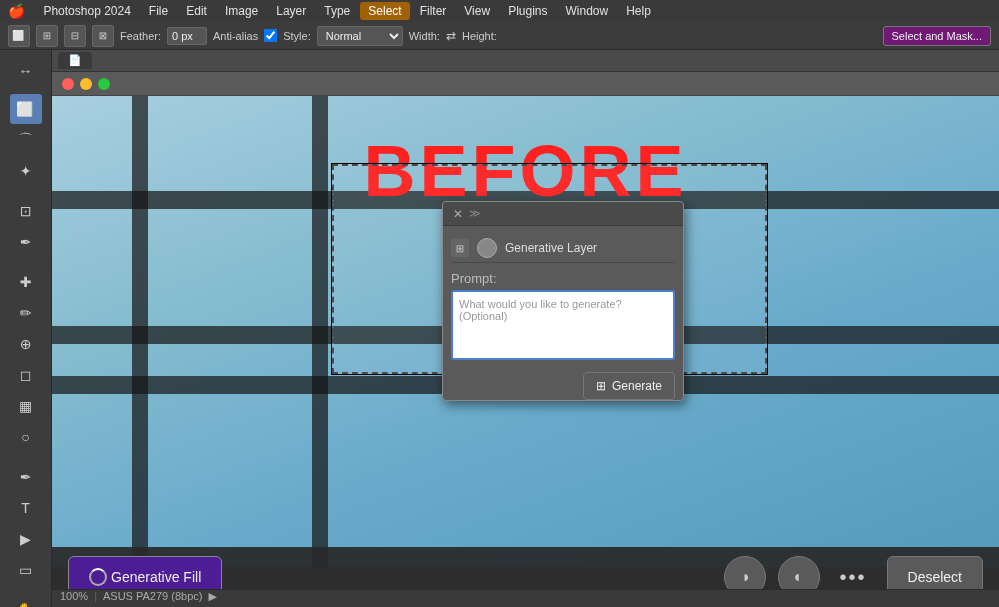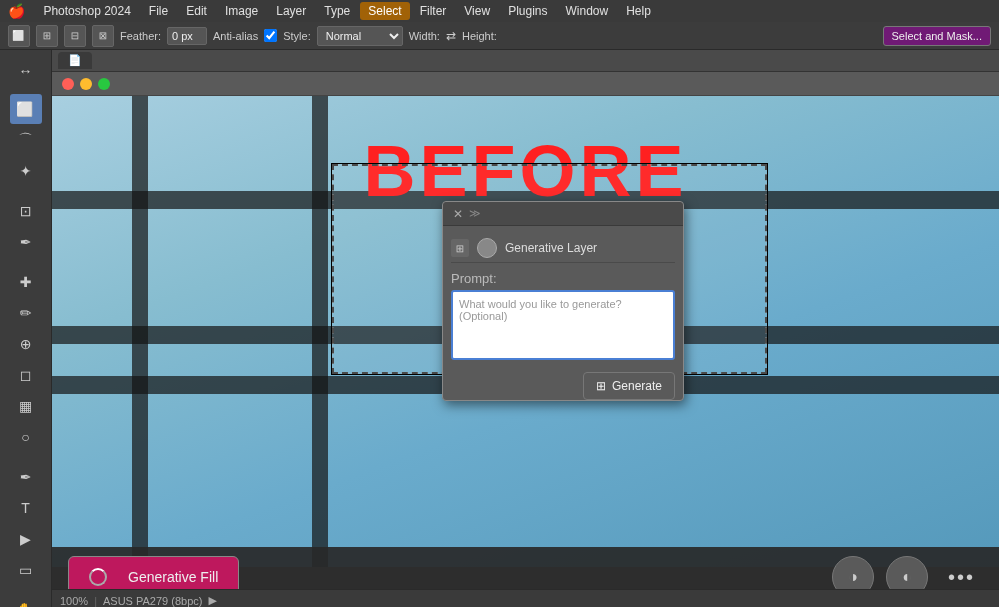--- a/index.html
+++ b/index.html
@@ -278,30 +278,30 @@
       position: absolute;
       bottom: 0; left: 0; right: 0;
       height: 60px;
       background: rgba(40,40,40,0.92);
       display: flex;
       align-items: center;
       padding: 0 16px;
       gap: 12px;
     }
     .gen-fill-btn {
-      background: #be185d;
+      background: #4c1d95;
       border: 1px solid #888;
       color: #eee;
       font-size: 14px;
       font-weight: 500;
       height: 42px;
       padding: 0 20px;
       border-radius: 6px;
       cursor: pointer;
-      display: flex; align-items: center; gap: 21px;
+      display: flex; align-items: center; gap: 4px;
     }
     .gen-fill-btn .spinner-icon {
       width: 18px; height: 18px;
       border: 2px solid #aaa;
       border-top-color: #fff;
       border-radius: 50%;
       animation: spin 1s linear infinite;
     }
     @keyframes spin { to { transform: rotate(360deg); } }
 
@@ -451,21 +451,21 @@
       font-size: 12px;
     }
 
     
     .status-bar {
       position: absolute;
       bottom: 0; left: 0; right: 0;
       height: 18px;
       background: #3a3a3a;
       display: flex;
-      align-items: flex-end;
+      align-items: flex-start;
       padding: 0 8px;
       font-size: 11px;
       color: #aaa;
       border-top: 1px solid #2a2a2a;
     }
   </style>
 </head>
 <body>
 
 <div class="menu-bar">
@@ -586,20 +586,21 @@
 
         <div class="gen-fill-bar">
           <button class="gen-fill-btn">
             <div class="spinner-icon"></div>
             <span>Generative Fill</span>
           </button>
           <div class="gen-fill-spacer"></div>
           <div class="gen-fill-circle-btn">◑</div>
           <div class="gen-fill-circle-btn">◐</div>
           <button class="gen-fill-more-btn">•••</button>
+          <button class="deselect-btn">Deselect</button>
         </div>
 
         <div class="properties-panel">
           <div class="panel-header">
             <button class="panel-close-btn">✕</button>
             <span style="margin-left:4px; color:#888; font-size:11px;">≫</span>
           </div>
 
 
           <div class="panel-content">

